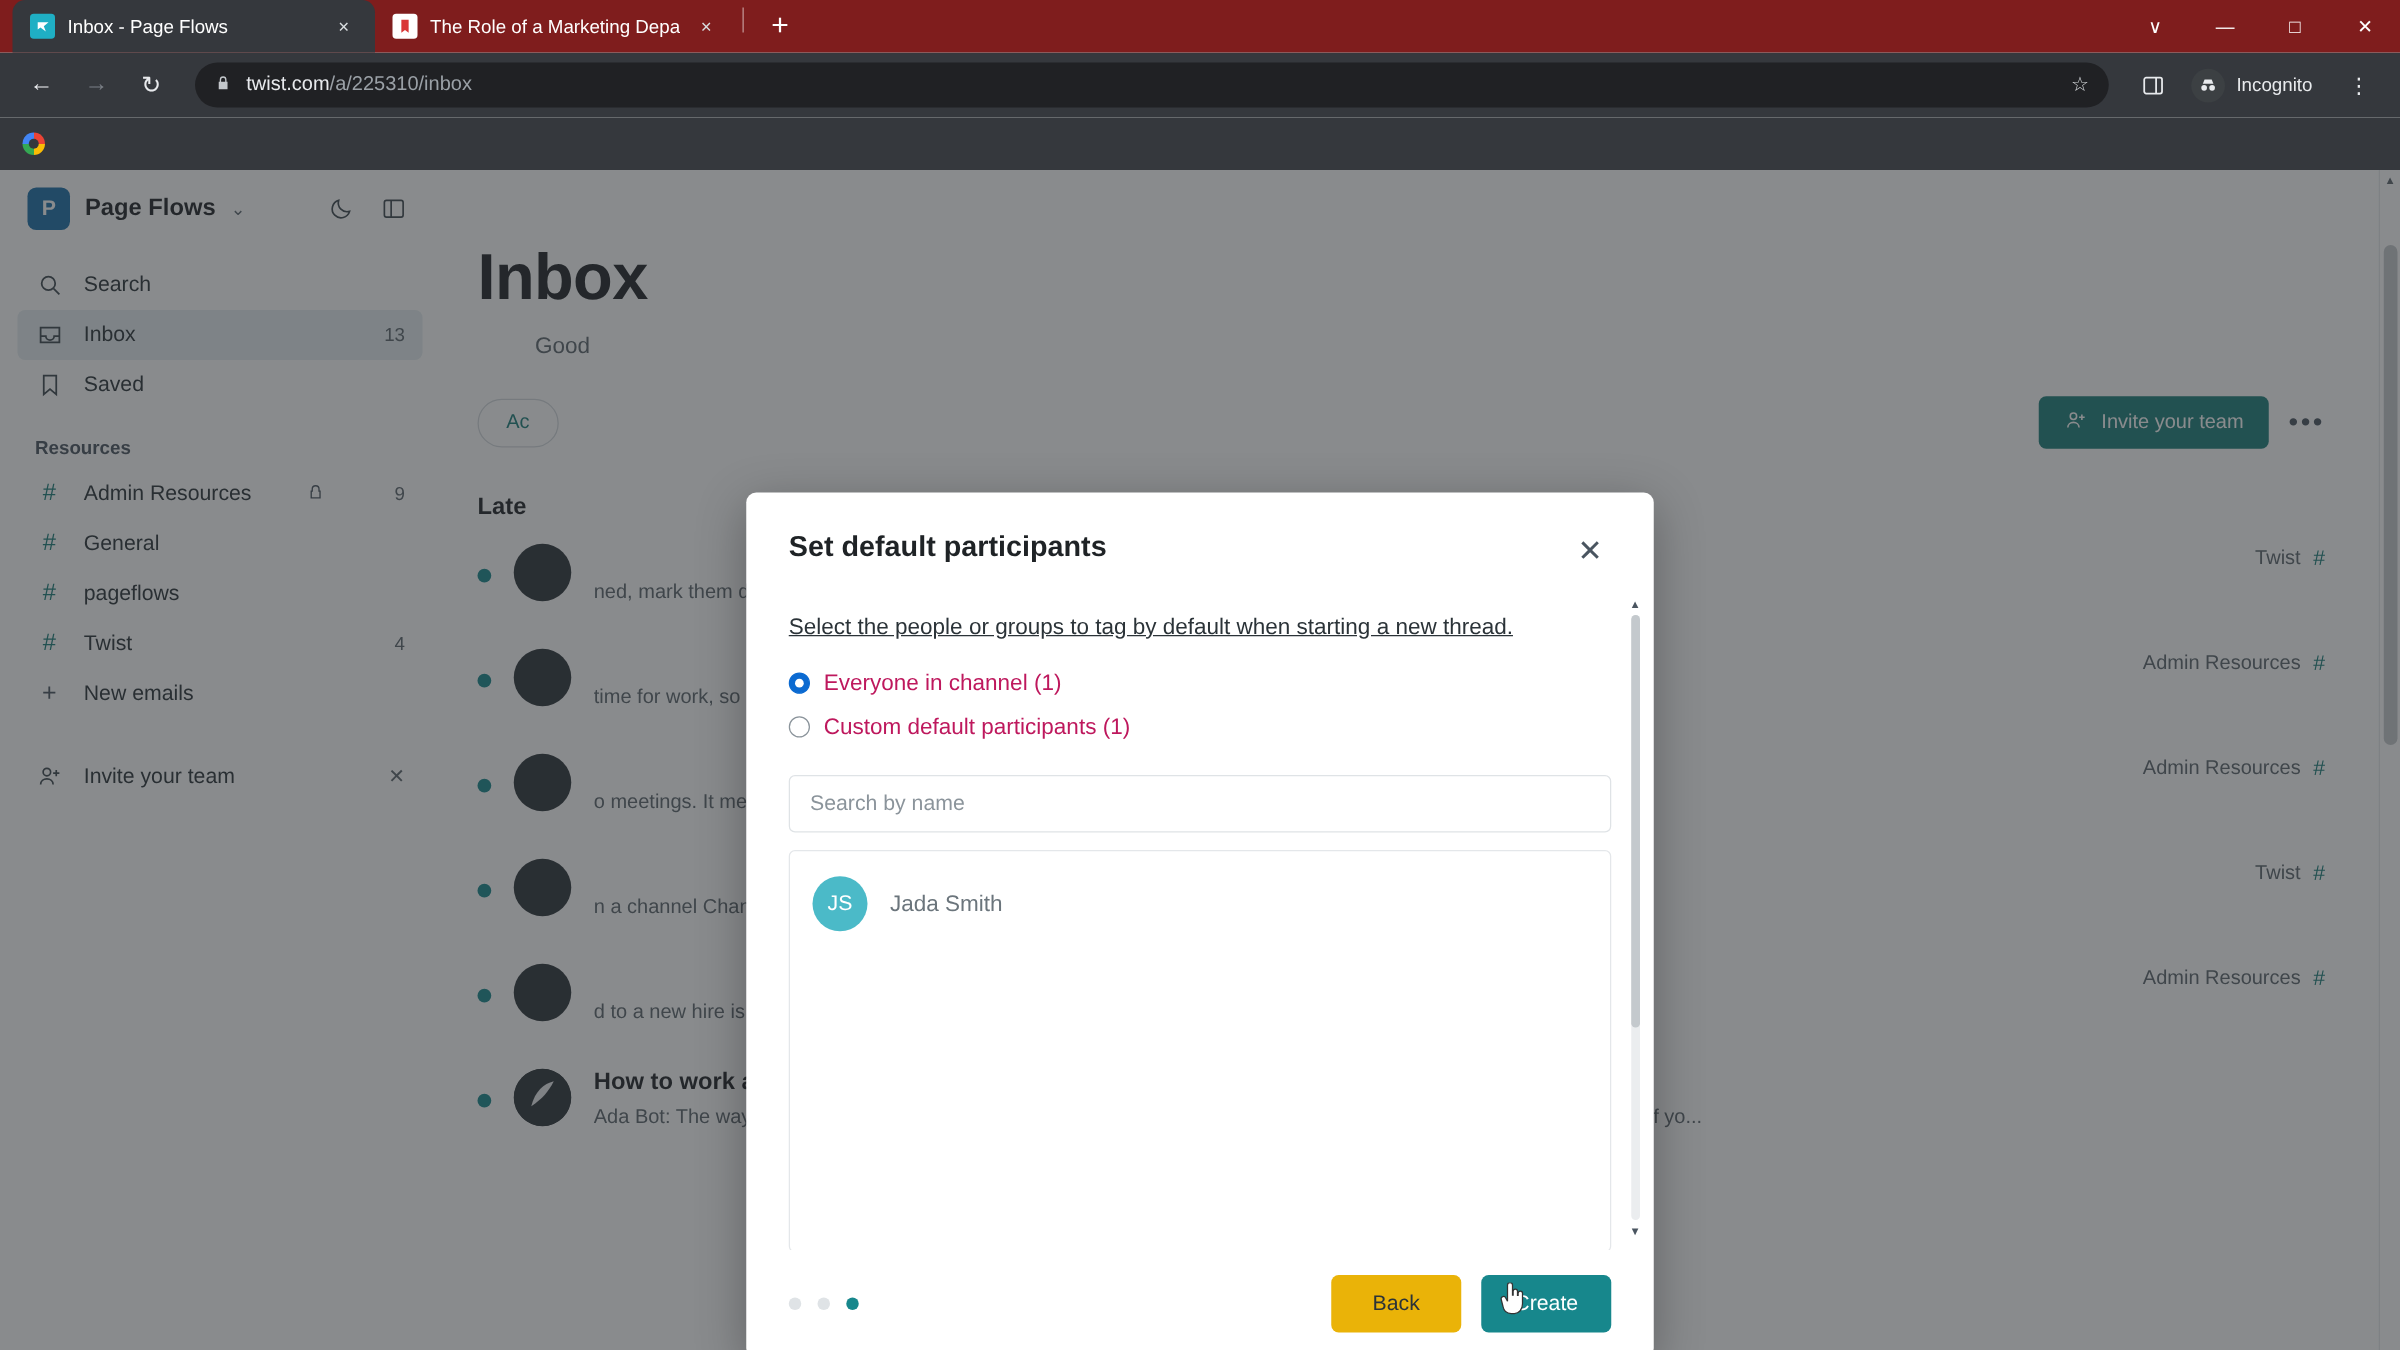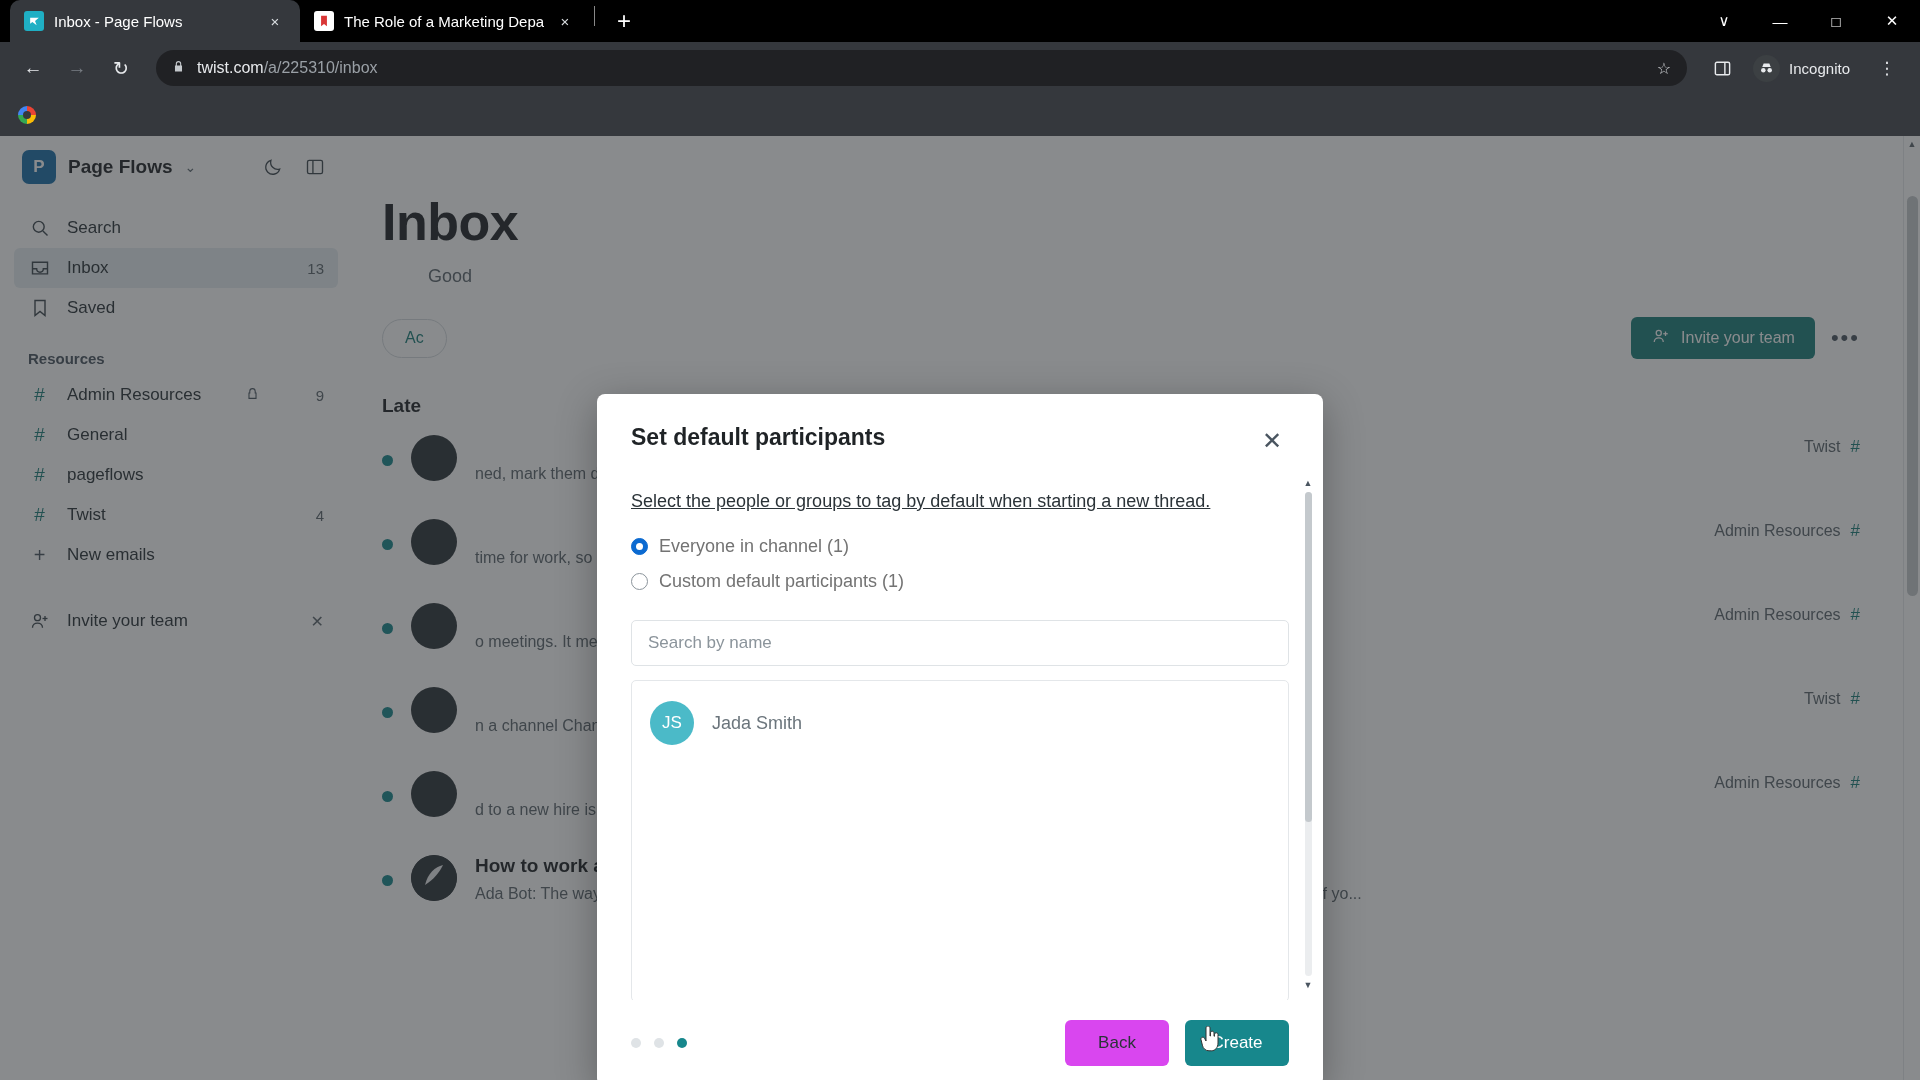--- a/index.html
+++ b/index.html
@@ -7,21 +7,21 @@
     width: 1920px; height: 1080px;
     overflow: hidden;
     font-family: "Liberation Sans", sans-serif;
     background: #ffffff;
   }
 
   
   .browser { width: 1920px; height: 1080px; position: relative; }
 
   .tabstrip {
-    height: 42px; background: #000000;
+    height: 42px; background: #7f1d1d;
     display: flex; align-items: flex-end; padding-left: 10px;
     position: relative;
   }
   .tab {
     height: 42px; display: flex; align-items: center; gap: 10px;
     padding: 0 14px; border-radius: 10px 10px 0 0;
     font-size: 15px; min-width: 180px; max-width: 290px;
     position: relative;
   }
   .tab.active { background: #35383d; color: #ffffff; width: 290px; }
@@ -229,21 +229,21 @@
   .radios { margin-top: 22px; display: flex; flex-direction: column; gap: 14px; }
   .radio-row { display: flex; align-items: center; gap: 11px; cursor: pointer; }
   .rdo {
     width: 17px; height: 17px; border-radius: 50%; border: 1.6px solid #8b949b;
     flex: 0 0 17px; position: relative; background: #fff;
   }
   .rdo.on { border-color: #0b6ad1; background: #0b6ad1; }
   .rdo.on::after {
     content: ""; position: absolute; inset: 4px; border-radius: 50%; background: #ffffff;
   }
-  .radio-label { font-size: 18px; color: #737373; }
+  .radio-label { font-size: 18px; color: #be185d; }
   .search-box {
     margin-top: 28px; height: 46px; border: 1px solid #dfe3e6; border-radius: 5px;
     display: flex; align-items: center; padding: 0 16px;
   }
   .search-box .ph { font-size: 17px; color: #8b949b; }
   .people-box {
     margin-top: 14px; border: 1px solid #e4e7ea; border-radius: 5px;
     height: 322px; padding: 14px 0 0 0; overflow: hidden;
   }
   .person-row {
@@ -276,21 +276,21 @@
 
   .modal-foot {
     height: 86px; flex: 0 0 86px; display: flex; align-items: center;
     padding: 0 34px;
   }
   .dots { display: flex; align-items: center; gap: 13px; }
   .dot { width: 10px; height: 10px; border-radius: 50%; background: #dfe3e6; }
   .dot.on { background: #17878c; }
   .foot-spacer { flex: 1 1 auto; }
   .btn-back {
-    height: 46px; min-width: 104px; border-radius: 6px; background: #d946ef;
+    height: 46px; min-width: 104px; border-radius: 6px; background: #eab308;
     color: #2b3338; font-size: 17px; display: flex; align-items: center;
     justify-content: center; cursor: pointer; margin-right: 16px;
   }
   .btn-create {
     height: 46px; min-width: 104px; border-radius: 6px; background: #17878c;
     color: #ffffff; font-size: 17px; display: flex; align-items: center;
     justify-content: center; cursor: pointer; position: relative;
   }
   .cursor {
     position: absolute; left: 14px; top: 6px; width: 22px; height: 28px;

